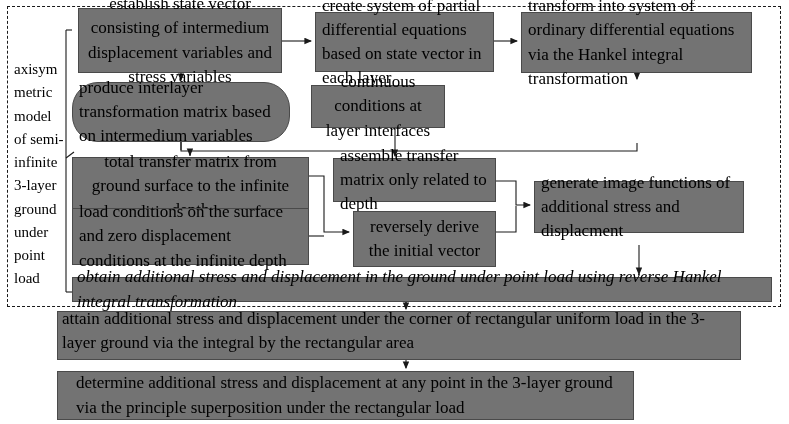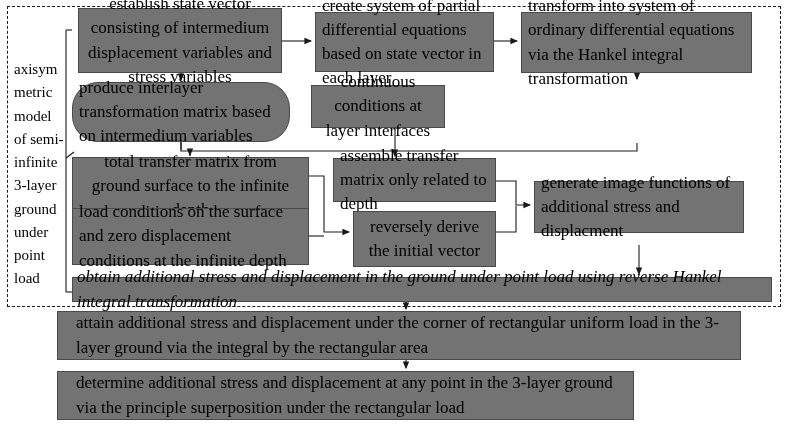--- a/index.html
+++ b/index.html
@@ -152,21 +152,21 @@
   </div>
 
   <div class="box ctr" style="left:353px;top:211px;width:143px;height:56px;">
     <span class="tx">reversely derive the initial vector</span>
   </div>
 
   <div class="box lft" style="left:72px;top:277px;width:700px;height:25px;padding-left:4px;font-style:italic;">
     <span class="tx">obtain additional stress and displacement in the ground under point load using reverse Hankel integral transformation</span>
   </div>
 
-  <div class="box lft" style="left:57px;top:311px;width:684px;height:49px;padding-left:18px;">
+  <div class="box lft" style="left:57px;top:311px;width:684px;height:49px;padding-left:4px;justify-content:flex-end;">
     <span class="tx">attain additional stress and displacement under the corner of rectangular uniform load in the 3-layer ground via the integral by the rectangular area</span>
   </div>
 
   <div class="box lft" style="left:57px;top:371px;width:577px;height:49px;padding-left:18px;">
     <span class="tx">determine additional stress and displacement at any point  in the 3-layer ground via the principle superposition under the rectangular load</span>
   </div>
 
 </div>
 
 </body></html>

